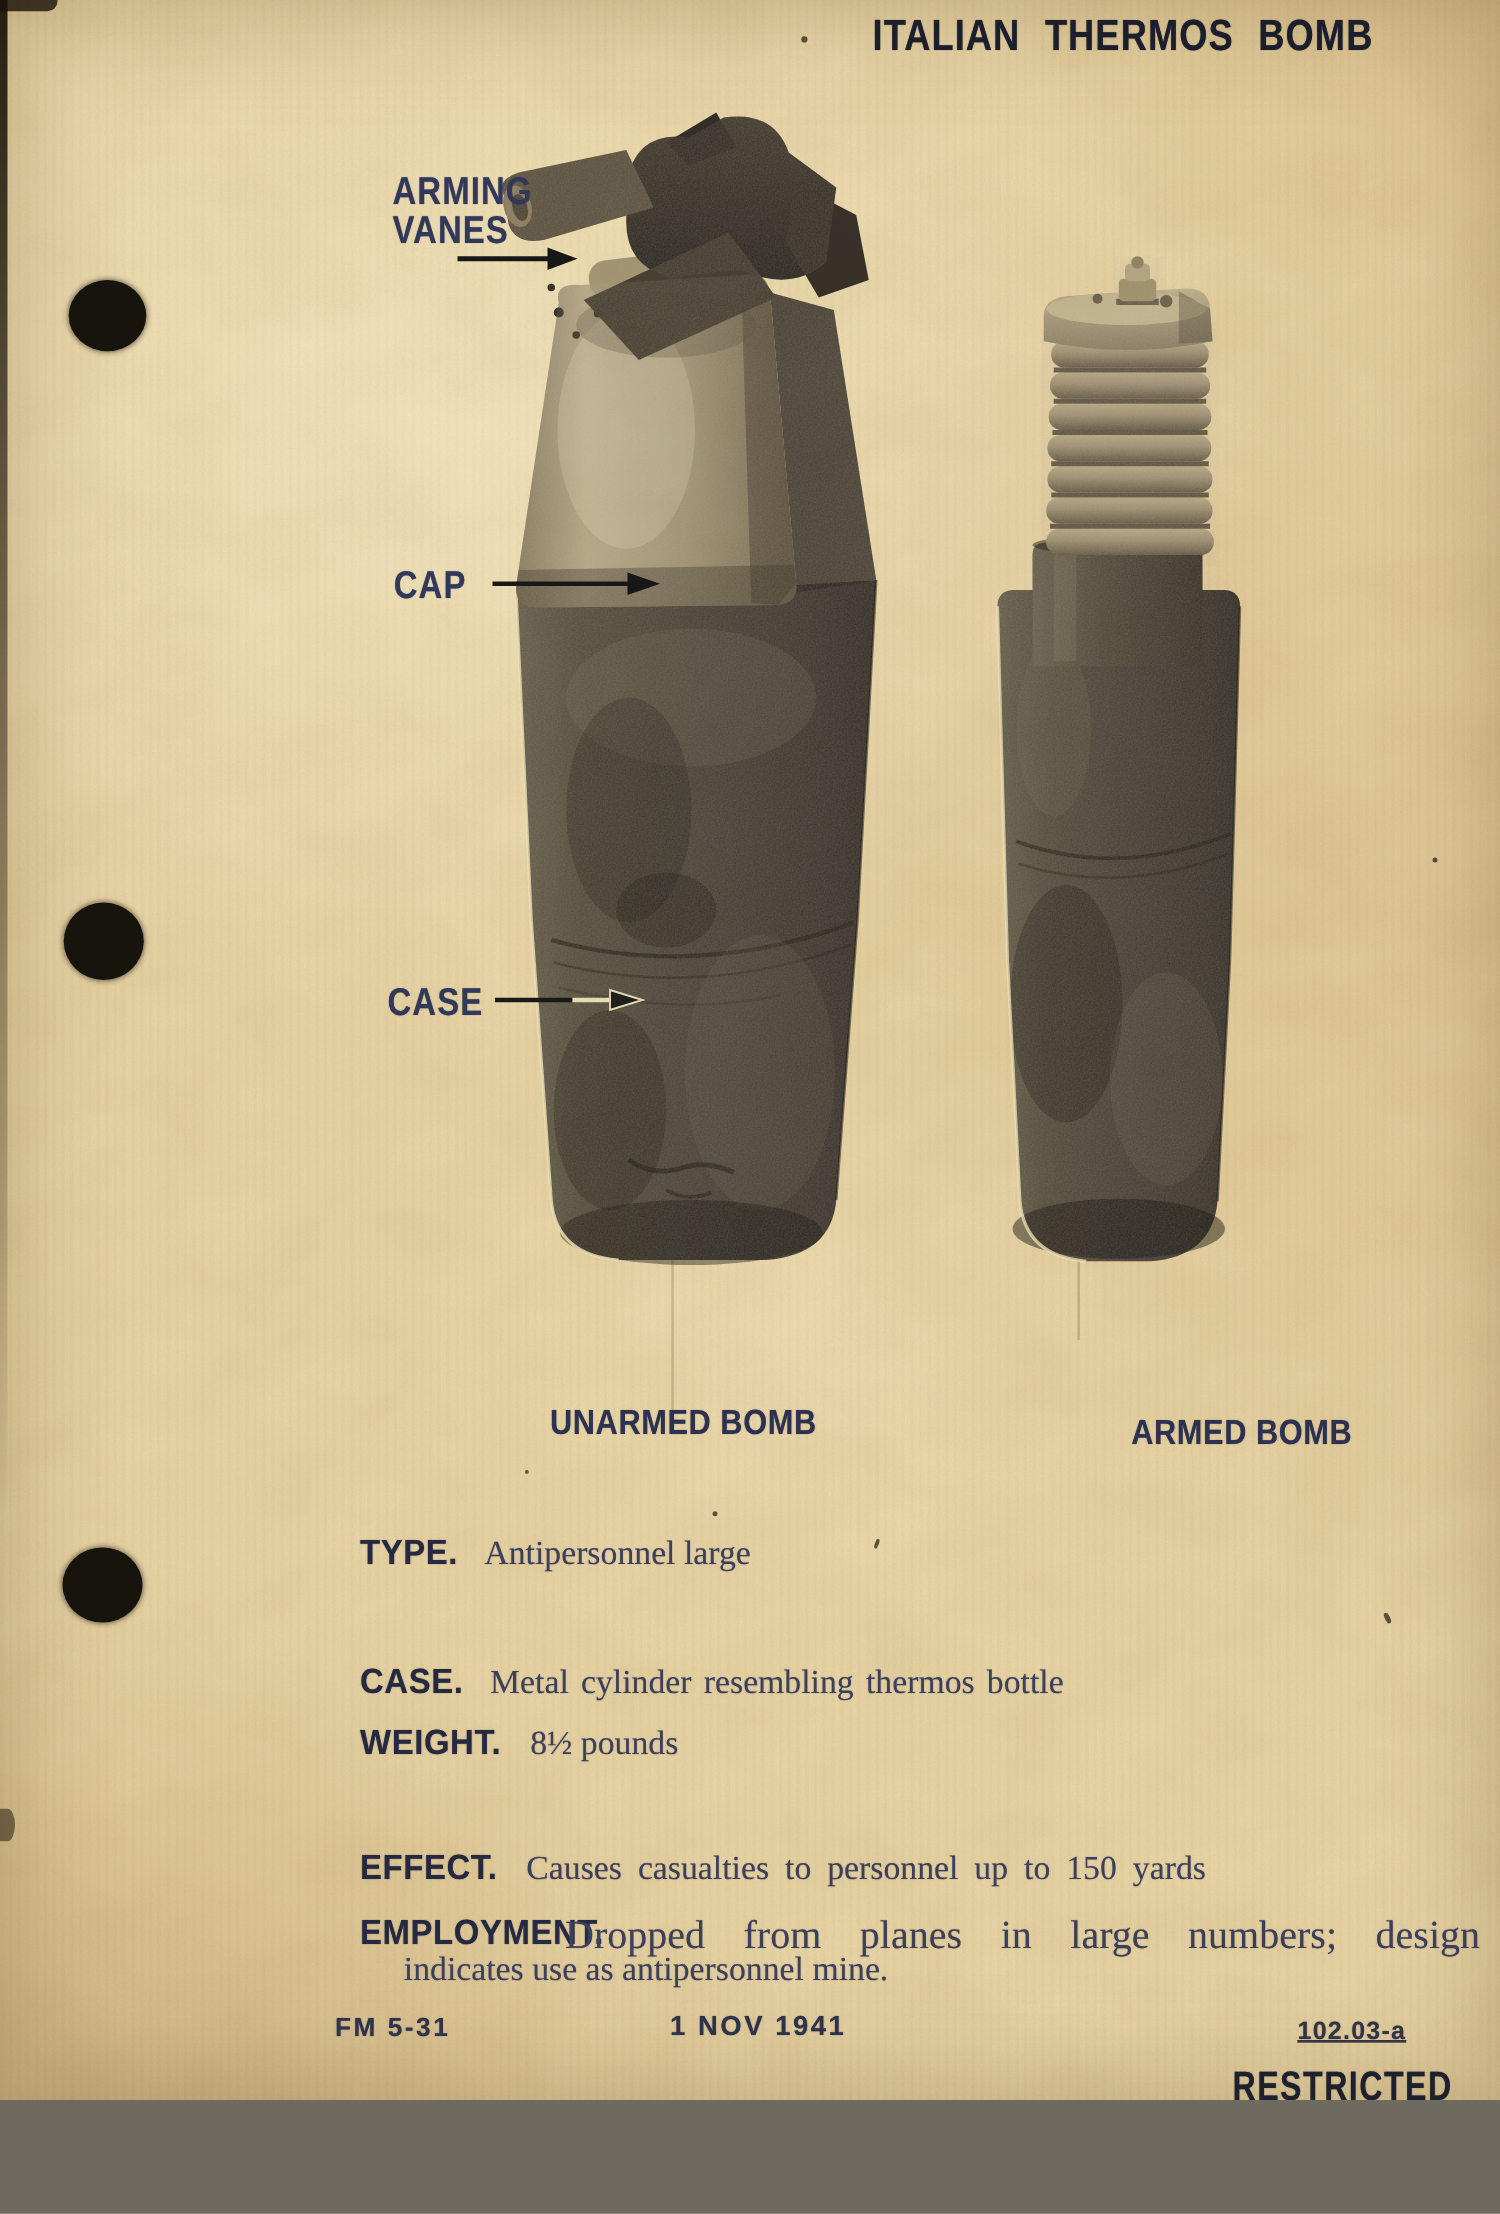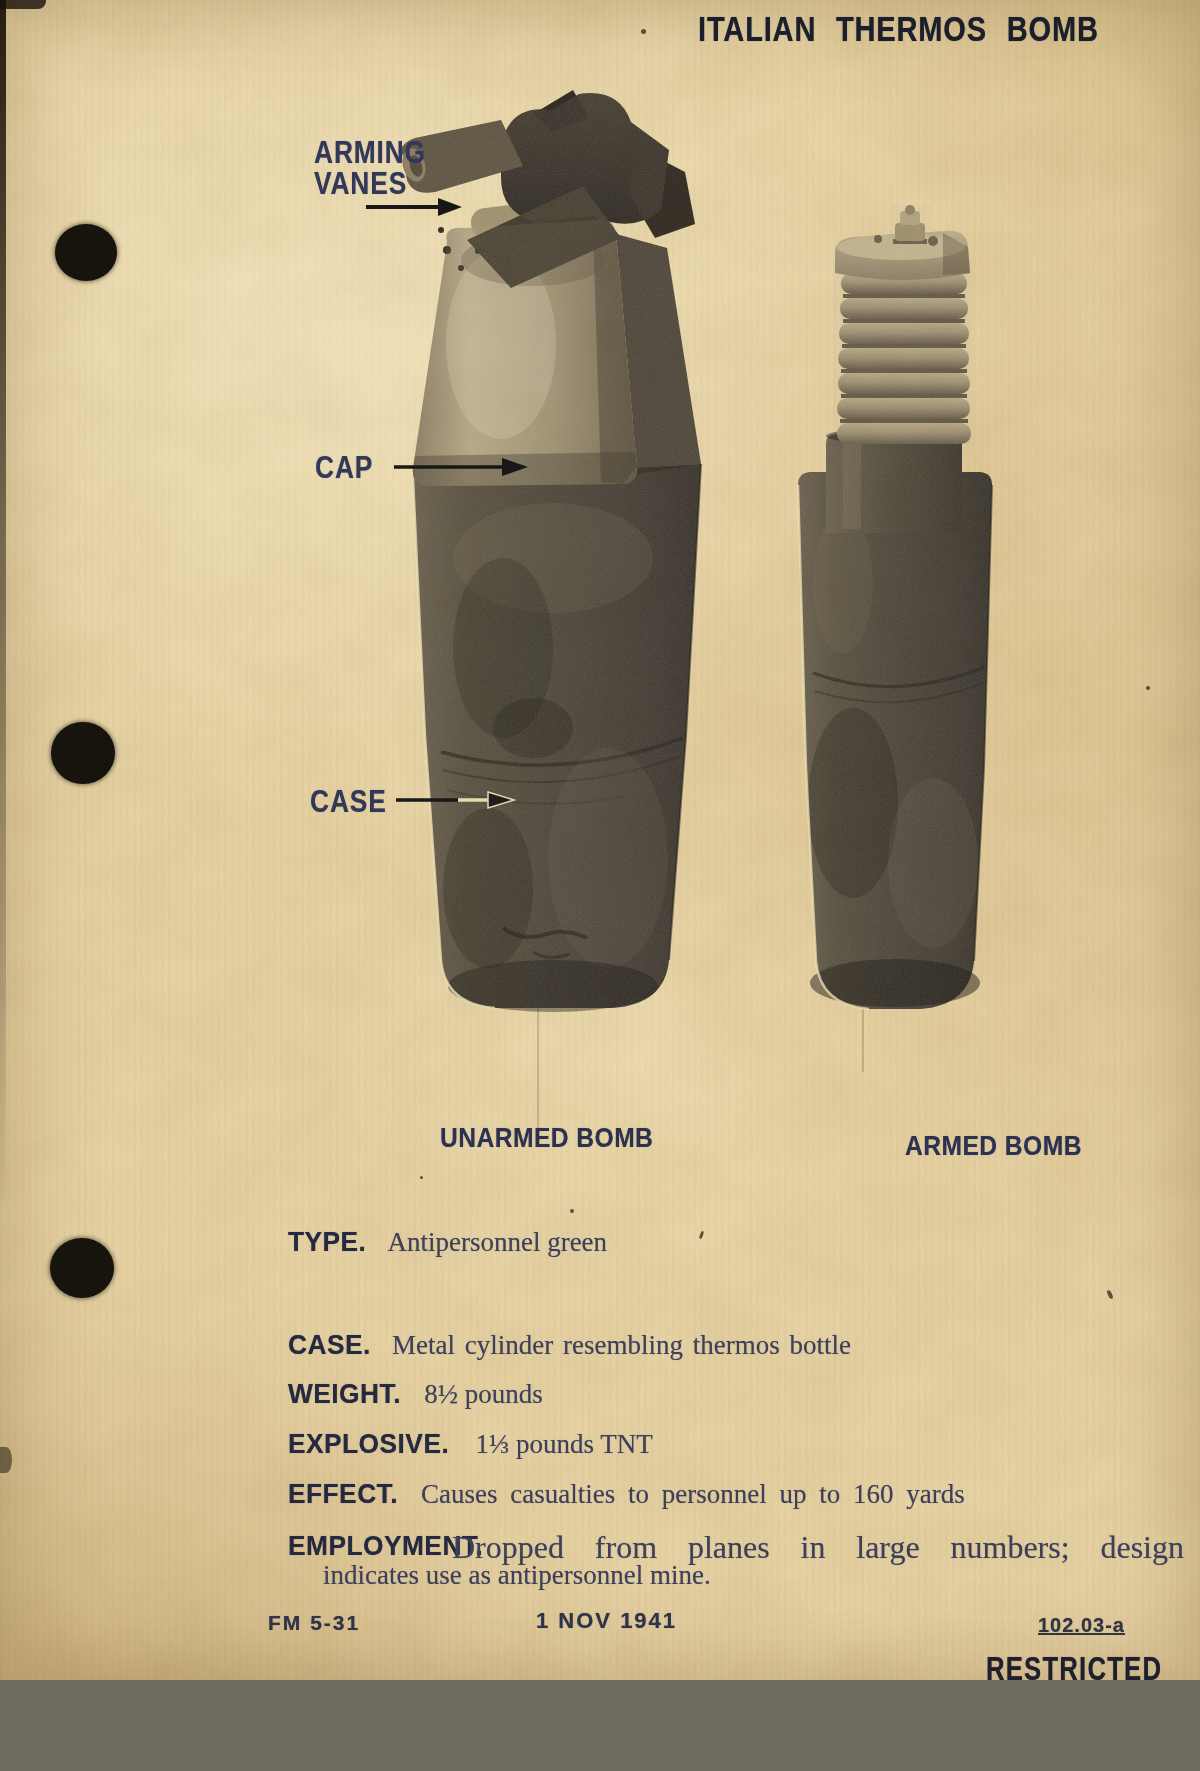--- a/index.html
+++ b/index.html
@@ -258,33 +258,30 @@
   <svg class="arrow" style="left:394px;top:789px;" width="124" height="22">
     <line x1="2" y1="11" x2="64" y2="11" stroke="#181818" stroke-width="3.5"></line>
     <line x1="64" y1="11" x2="96" y2="11" stroke="#ede2ba" stroke-width="3.5"></line>
     <polygon points="94,3 120,11 94,19" fill="#20201c" stroke="#ece1b9" stroke-width="1.5"></polygon>
   </svg>
 
   <div class="caption" style="left:440px;top:1124px;">UNARMED BOMB</div>
   <div class="caption" style="left:905px;top:1132px;">ARMED BOMB</div>
 
   <div class="spec-row row-type" style="top:1226px;">
-    <span class="spec-label">TYPE.</span><span class="spec-value">Antipersonnel green</span>
+    <span class="spec-label">TYPE.</span><span class="spec-value">Antipersonnel large</span>
   </div>
   <div class="spec-row row-case" style="top:1329px;">
     <span class="spec-label">CASE.</span><span class="spec-value">Metal cylinder resembling thermos bottle</span>
   </div>
   <div class="spec-row row-weight" style="top:1378px;">
     <span class="spec-label">WEIGHT.</span><span class="spec-value">8½ pounds</span>
   </div>
-  <div class="spec-row row-explosive" style="top:1428px;">
-    <span class="spec-label">EXPLOSIVE.</span><span class="spec-value">1⅓ pounds TNT</span>
-  </div>
   <div class="spec-row row-effect" style="top:1478px;">
-    <span class="spec-label">EFFECT.</span><span class="spec-value">Causes casualties to personnel up to 160 yards</span>
+    <span class="spec-label">EFFECT.</span><span class="spec-value">Causes casualties to personnel up to 150 yards</span>
   </div>
   <div class="spec-row row-employment" style="top:1530px;">
     <span class="spec-label">EMPLOYMENT.</span>
   </div>
   <div class="emp-line1">Dropped from planes in large numbers; design</div>
   <div class="emp-line2">indicates use as antipersonnel mine.</div>
 
   <div class="footer-item f-manual">FM 5-31</div>
   <div class="footer-item f-date">1 NOV 1941</div>
   <div class="footer-item f-ref">102.03-a</div>

